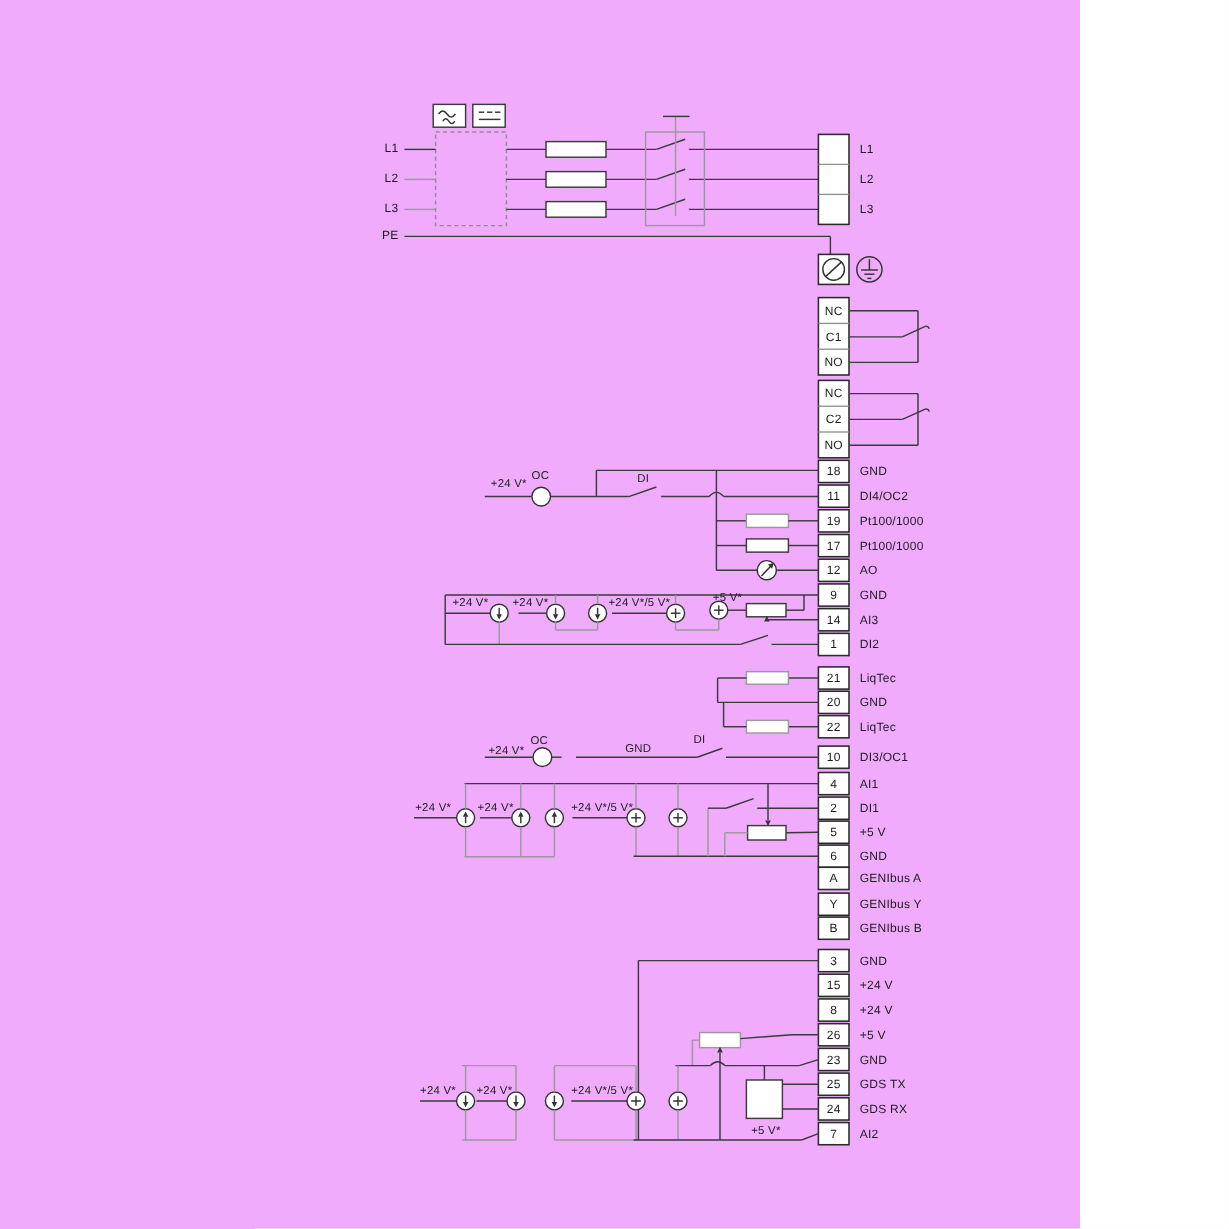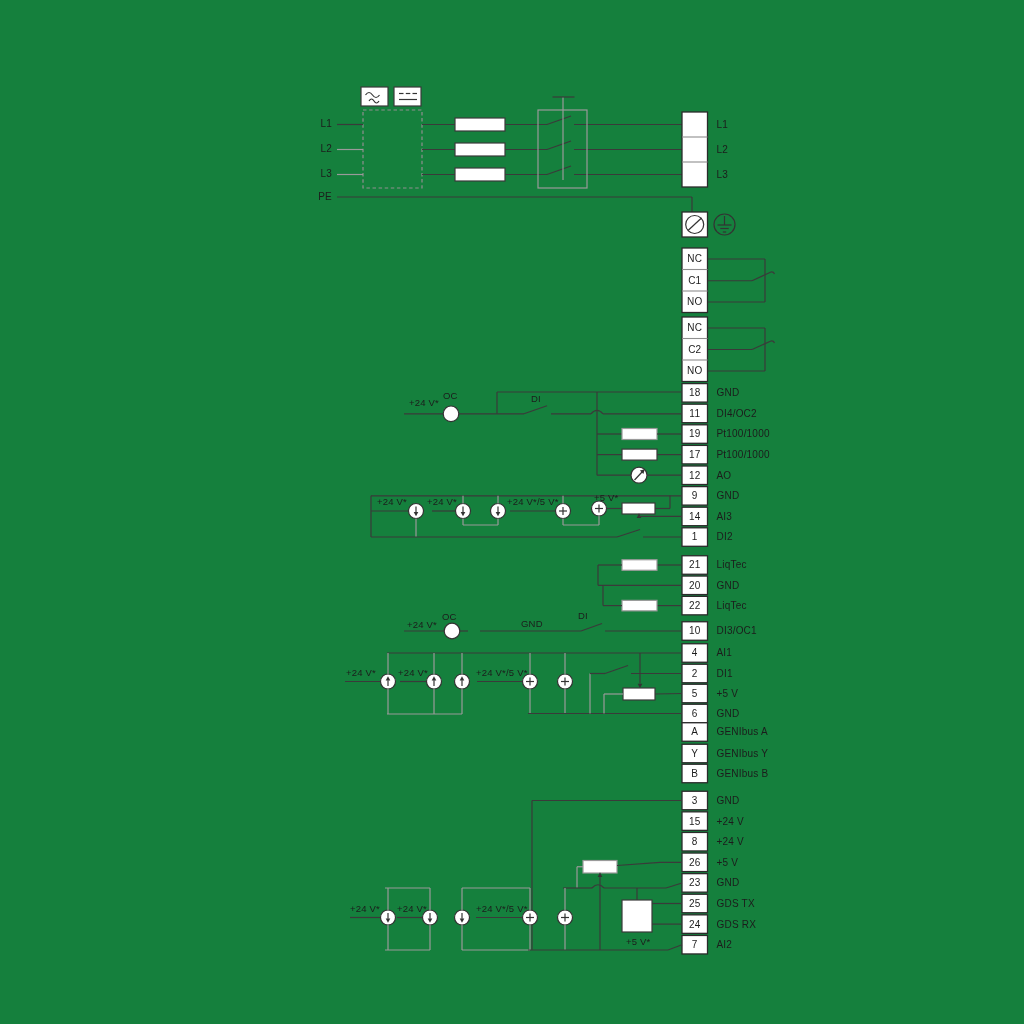--- a/index.html
+++ b/index.html
@@ -1,16 +1,16 @@
 <!DOCTYPE html>
 <html><head>
 <meta charset="utf-8">
 <style>
   html,body{margin:0;padding:0;background:#ffffff;}
-  .stage{width:1024px;height:1024px;position:relative;background:#15803d;}
+  .stage{width:900px;height:1024px;position:relative;background:#f0abfc;}
   svg{display:block;}
   .w{stroke:#3a3a3a;stroke-width:1.2;fill:none;}
   .g{stroke:#9a9a9a;stroke-width:1.2;fill:none;}
   .bx{fill:#ffffff;stroke:#2b2b2b;stroke-width:1.3;}
   .rx{fill:#ffffff;stroke:#3a3a3a;stroke-width:1.2;}
   .rg{fill:#ffffff;stroke:#9a9a9a;stroke-width:1.2;}
   .dash{stroke:#8f8f8f;stroke-width:1.2;fill:none;stroke-dasharray:3.5,2.6;}
   .div{stroke:#8f8f8f;stroke-width:1.1;}
   text{font-family:"Liberation Sans","DejaVu Sans",sans-serif;fill:#1c1c1c;letter-spacing:0.2px;}
   .t{font-size:10px;}

